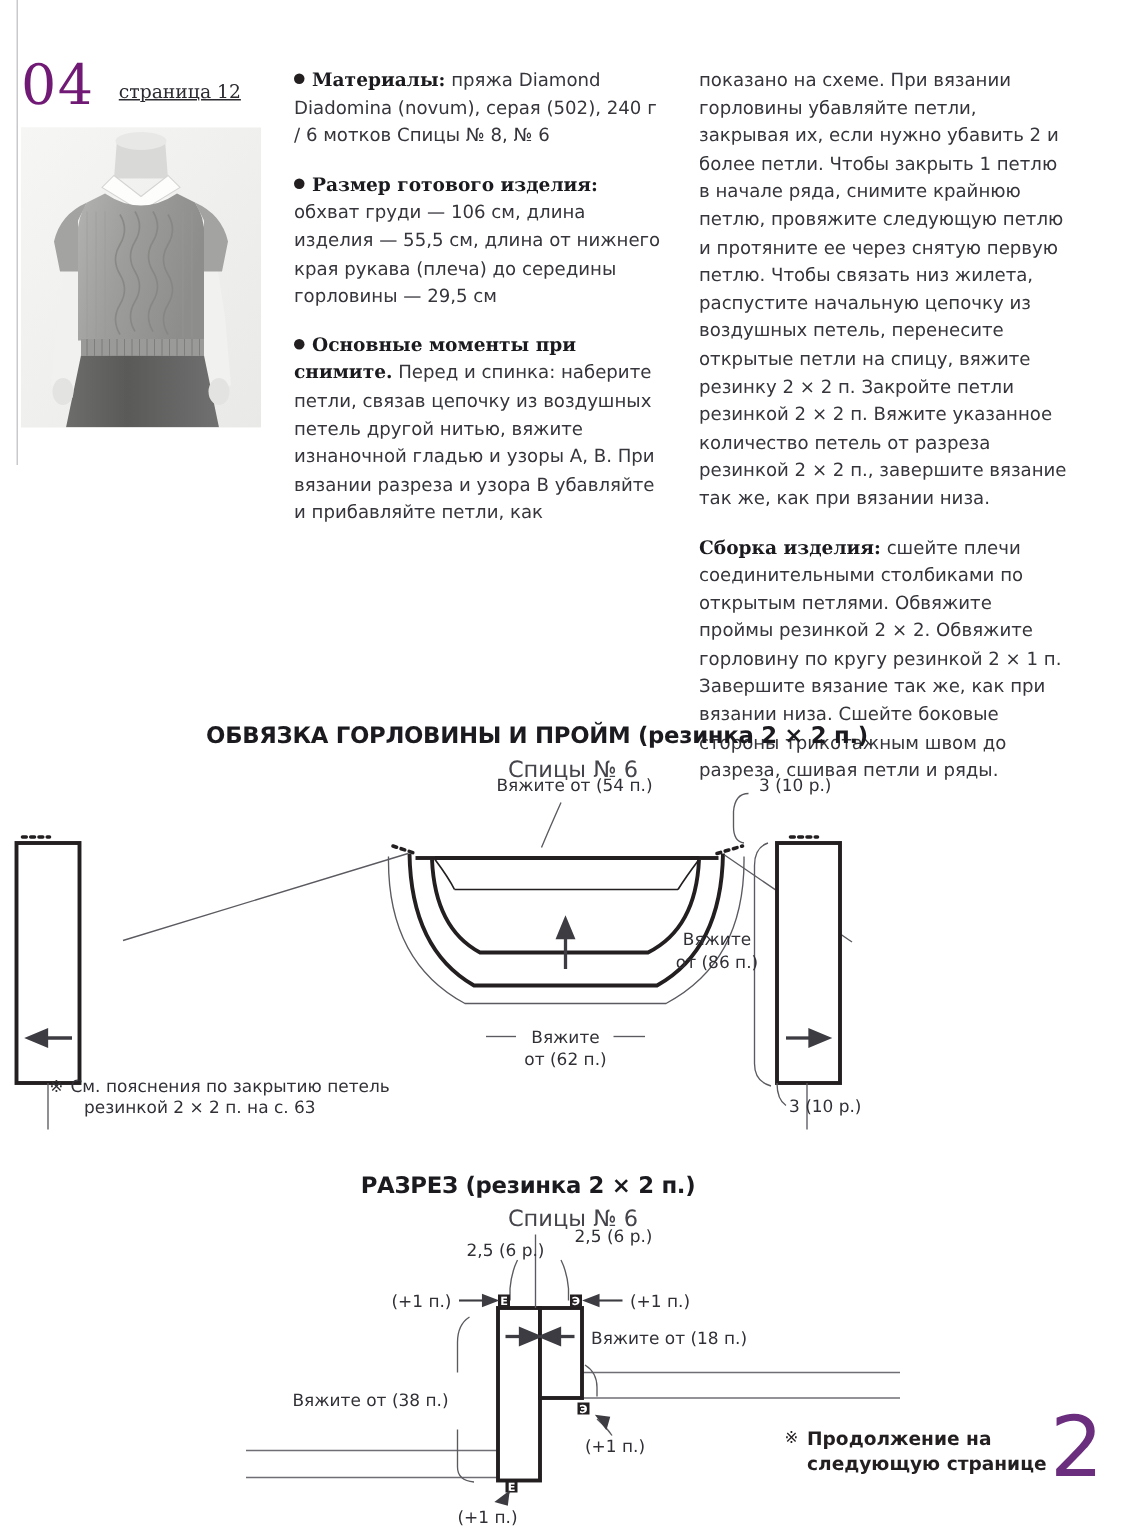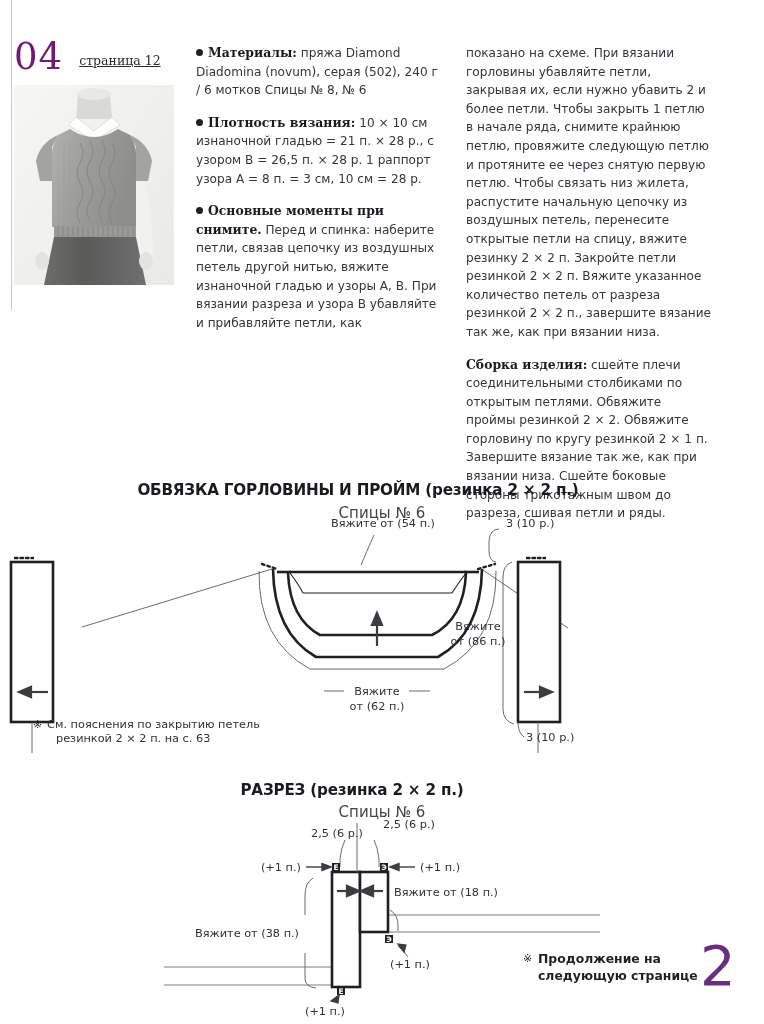--- a/index.html
+++ b/index.html
@@ -151,21 +151,21 @@
       <ellipse cx="28" cy="176" rx="7" ry="9" fill="#e3e3e1"></ellipse>
       <ellipse cx="132" cy="176" rx="7" ry="9" fill="#e3e3e1"></ellipse>
     </svg>
   </div>
 
   <div class="col left">
     <p>
       <span class="bullet"></span><span class="lead">Материалы:</span><span> пряжа Diamond Diadomina (novum), серая (502), 240 г / 6 мотков Спицы № 8, № 6</span>
     </p>
     <p>
-      <span class="bullet"></span><span class="lead">Плотность вязания:</span><span> 10 × 10 см изнаночной гладью = 21 п. × 28 р., с узором В = 26,5 п. × 28 р. 1 раппорт узора А = 8 п. = 3 см, 10 см = 28 р.</span>
+      <span class="bullet"></span><span class="lead">Размер готового изделия:</span><span> обхват груди — 106 см, длина изделия — 55,5 см, длина от нижнего края рукава (плеча) до середины горловины — 29,5 см</span>
     </p>
     <p>
       <span class="bullet"></span><span class="lead">Основные моменты при снимите.</span><span> Перед и спинка: наберите петли, связав цепочку из воздушных петель другой нитью, вяжите изнаночной гладью и узоры А, В. При вязании разреза и узора В убавляйте и прибавляйте петли, как</span>
     </p>
   </div>
 
   <div class="col right">
     <p>
       <span>показано на схеме. При вязании горловины убавляйте петли, закрывая их, если нужно убавить 2 и более петли. Чтобы закрыть 1 петлю в начале ряда, снимите крайнюю петлю, провяжите следующую петлю и протяните ее через снятую первую петлю. Чтобы связать низ жилета, распустите начальную цепочку из воздушных петель, перенесите открытые петли на спицу, вяжите резинку 2 × 2 п. Закройте петли резинкой 2 × 2 п. Вяжите указанное количество петель от разреза резинкой 2 × 2 п., завершите вязание так же, как при вязании низа.</span>
     </p>

